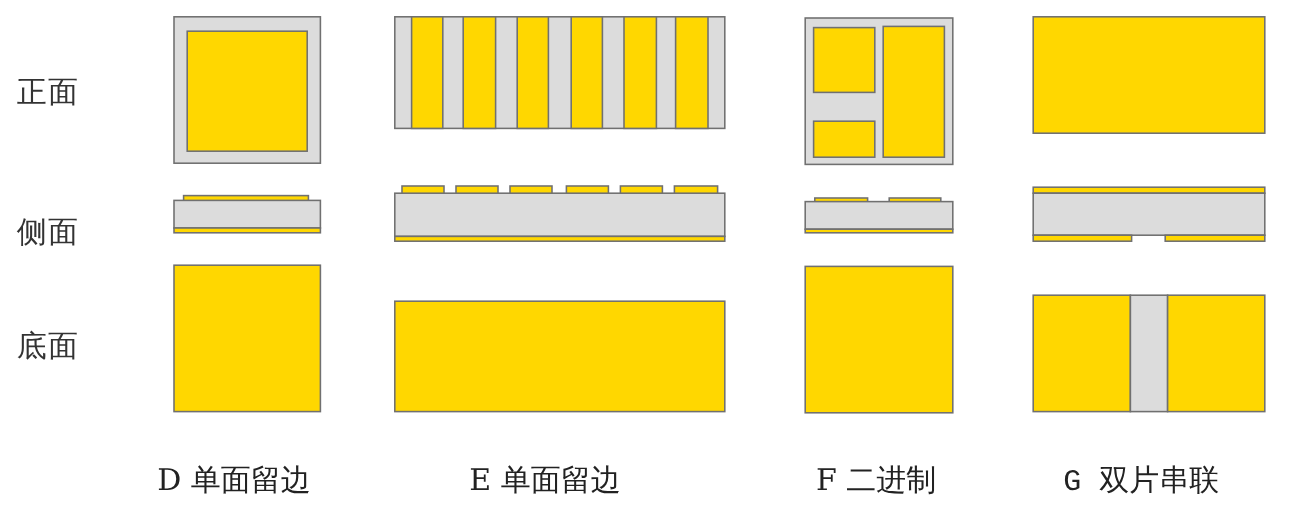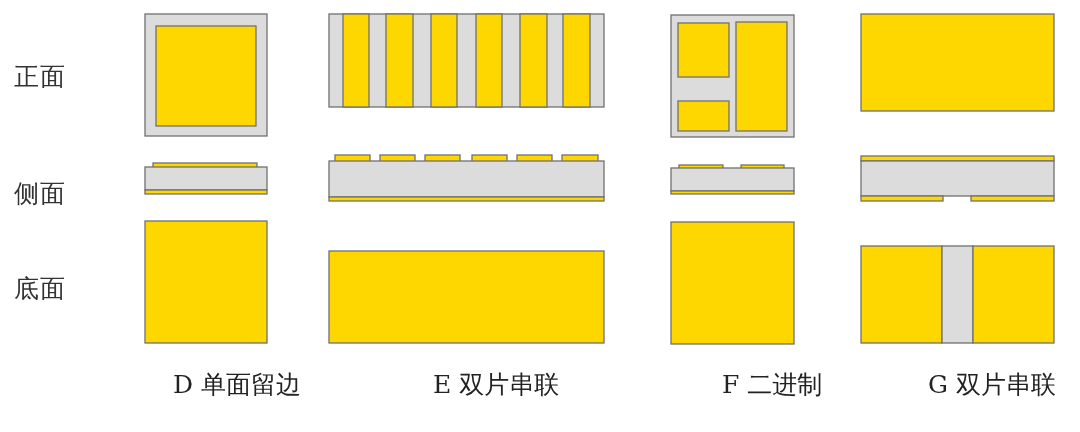--- a/index.html
+++ b/index.html
@@ -1,21 +1,21 @@
 <!DOCTYPE html>
 <html><head>
 <meta charset="utf-8">
 <style>
   html, body { margin: 0; padding: 0; background: #ffffff; }
   body { width: 1080px; height: 432px; position: relative; overflow: hidden;
          font-family: "DejaVu Serif", "Liberation Serif", serif; }
   .row-label { position: absolute; left: 14px; font-size: 25px; color: #333;
                letter-spacing: 1px; }
-  .caption { position: absolute; top: 368px; font-size: 25px; color: #222;
-             white-space: nowrap; margin-left: 42px; }
+  .caption { position: absolute; top: 383px; font-size: 25px; color: #222;
+             white-space: nowrap; }
   svg { position: absolute; left: 0; top: 0; }
 </style>
 </head>
 <body>
 
 <div class="row-label" style="top:60px;">正面</div>
 <div class="row-label" style="top:177px;">侧面</div>
 <div class="row-label" style="top:272px;">底面</div>
 
 <svg width="1080" height="432" viewBox="0 0 1080 432">
@@ -96,15 +96,15 @@
     </g>
     <g>
       <rect class="m" x="861" y="246" width="81" height="97"></rect>
       <rect class="s" x="942" y="246" width="31" height="97"></rect>
       <rect class="m" x="973" y="246" width="81" height="97"></rect>
     </g>
   </g>
 </svg>
 
 <div class="caption" style="left:131px;">D 单面留边</div>
-<div class="caption" style="left:391px;">E 双片串联</div>
+<div class="caption" style="left:391px;">E 单面留边</div>
 <div class="caption" style="left:680px;">F 二进制</div>
-<div class="caption" style="left:886px;">G 双片串联</div>
+<div class="caption" style="left:886px;font-family:Liberation Mono, monospace;">G 双片串联</div>
 
 </body></html>

